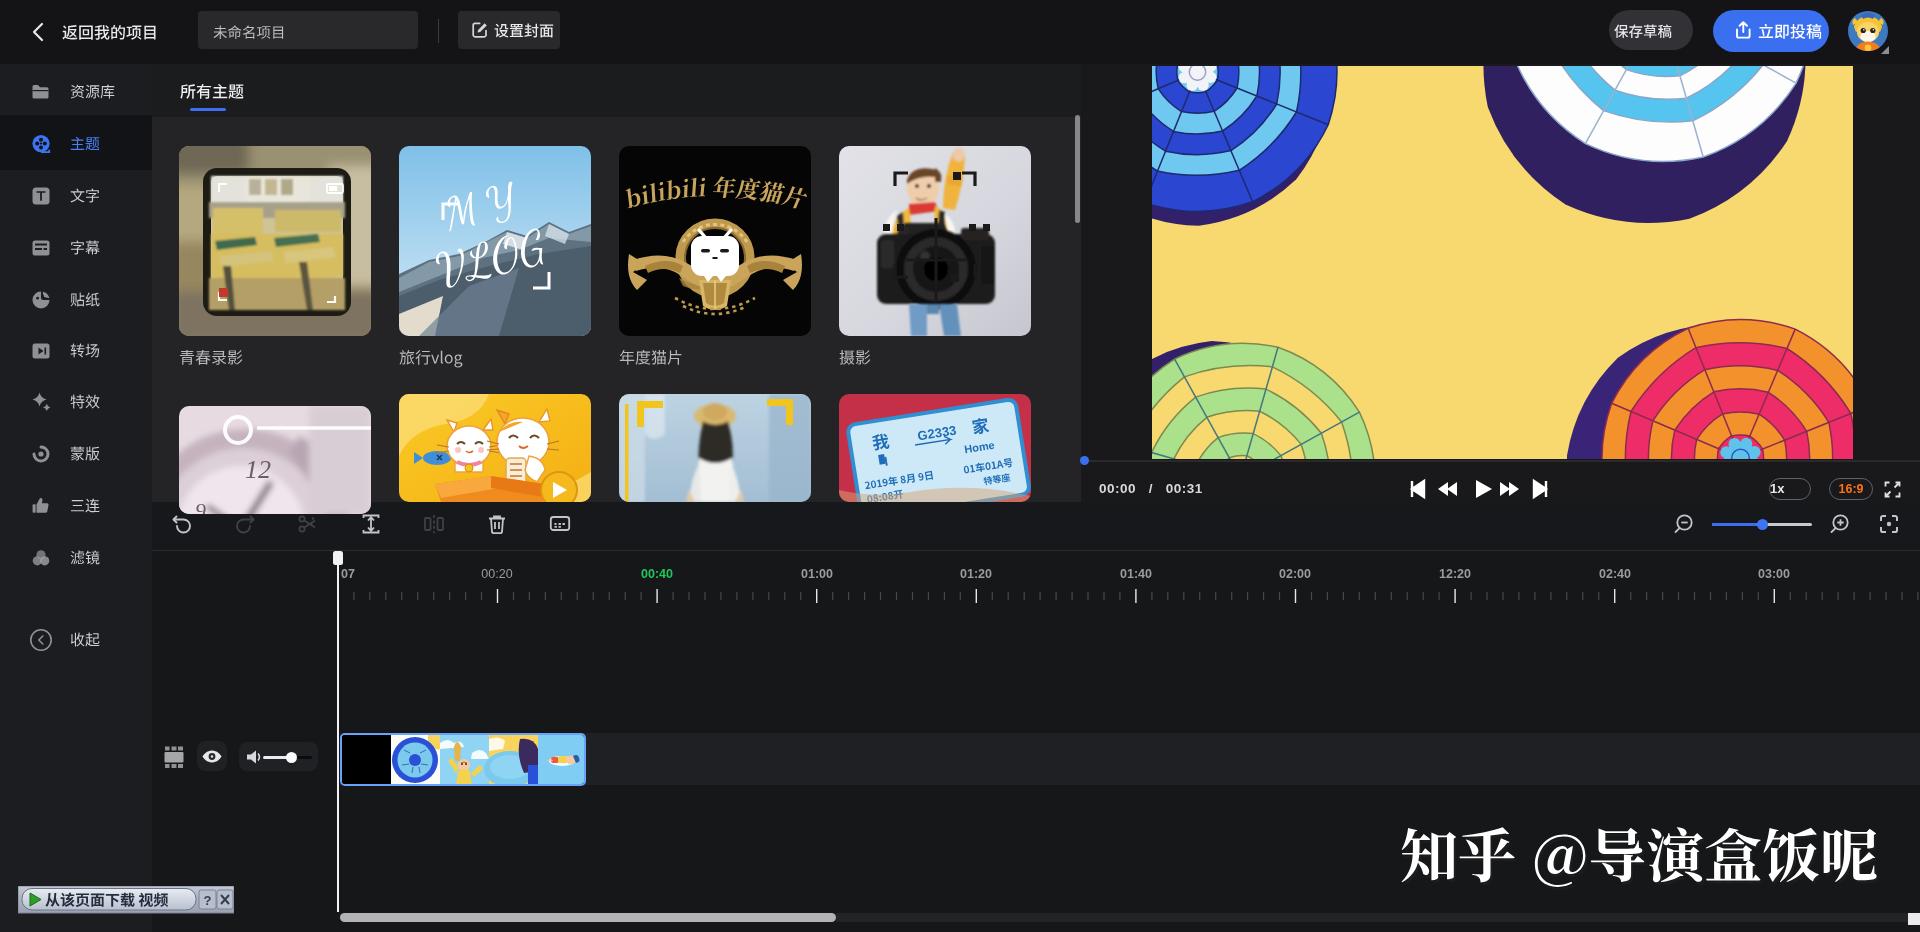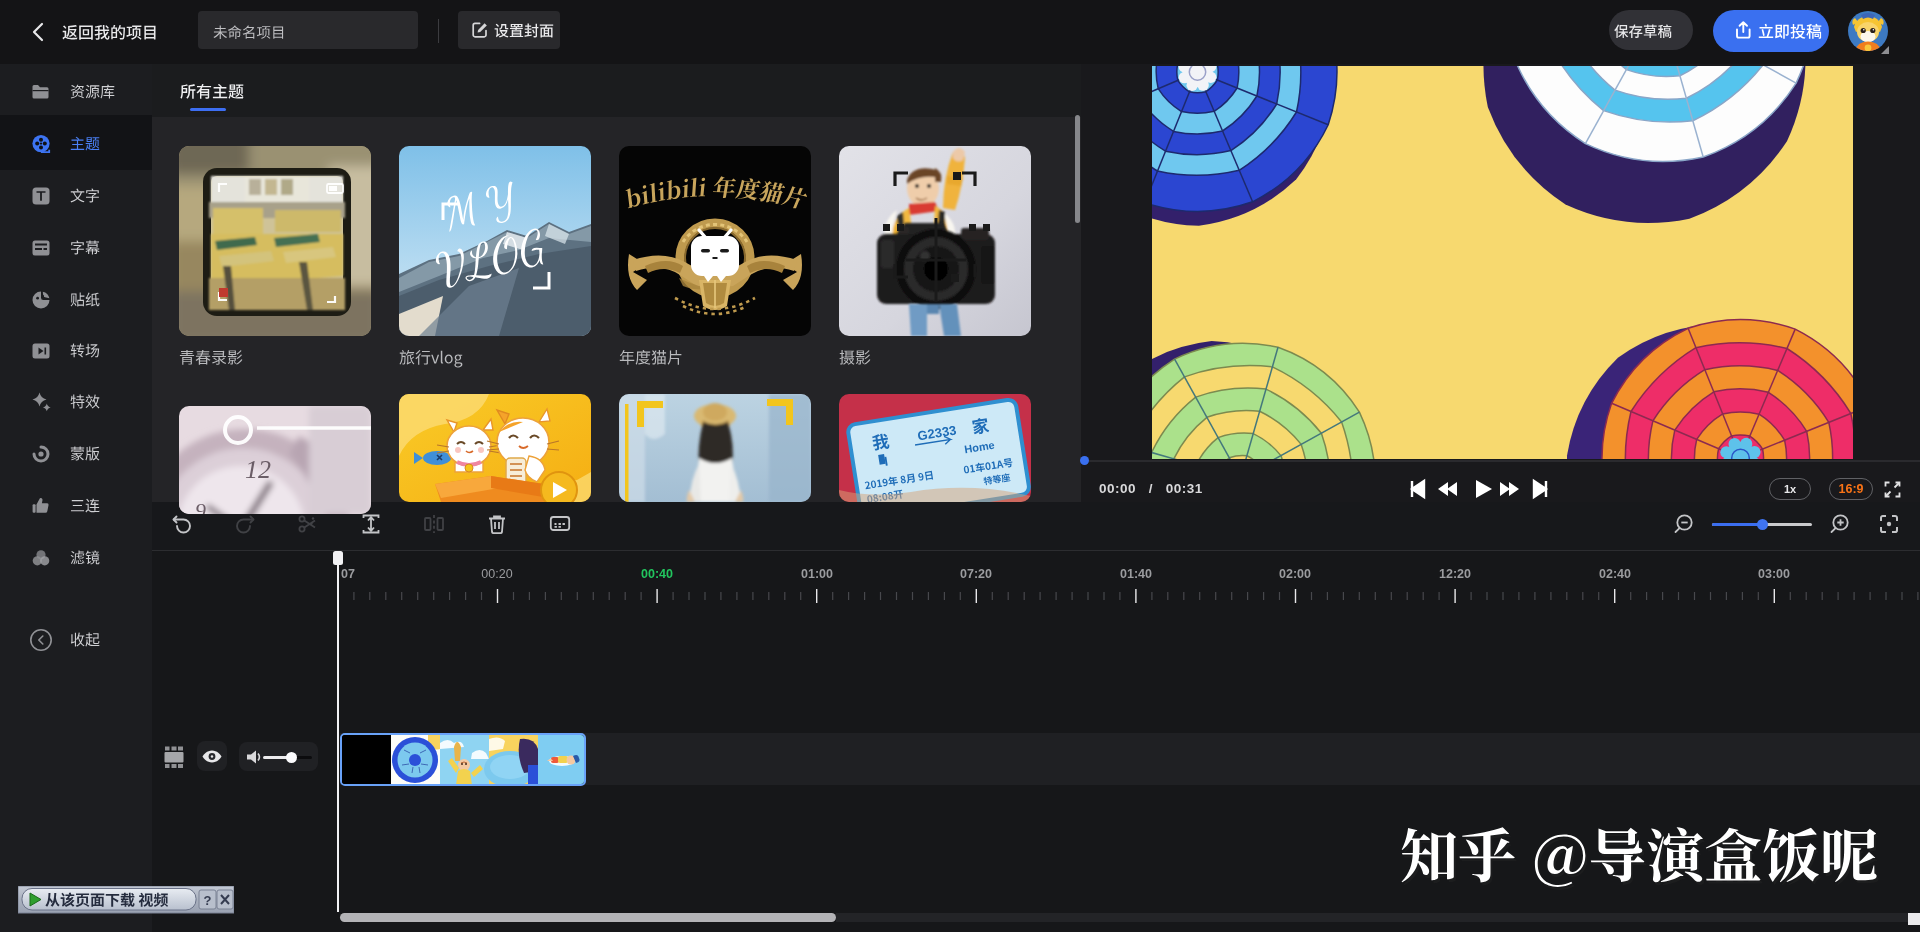--- a/index.html
+++ b/index.html
@@ -570,21 +570,21 @@
 <div class="abs" style="left:1099px;top:481px;width:300px;height:18px;color:#d9d9db;font-size:13.5px;font-weight:bold;letter-spacing:0.5px">00:00&nbsp;&nbsp;&nbsp;/&nbsp;&nbsp;&nbsp;00:31</div>
 <svg class="abs" style="left:1400px;top:478px" width="165" height="22">
 <g fill="#fff">
 <path d="M12 3 v16 M12 11 L24 3 v16 Z" stroke="#fff" stroke-width="2.4"></path>
 <path d="M38 11 L48 4 v14 Z M47 11 L57 4 v14 Z"></path>
 <path d="M76 2 L92 11 L76 20 Z"></path>
 <path d="M110 11 L100 4 v14 Z M119 11 L109 4 v14 Z"></path>
 <path d="M146 3 v16 M146 11 L134 3 v16 Z" stroke="#fff" stroke-width="2.4"></path>
 </g>
 </svg>
-<div class="abs" style="left:1769px;top:478px;width:42px;height:22px;border:1.5px solid #606165;border-radius:12px;color:#e8e8ea;font-size:11px;font-weight:bold;text-align:center;line-height:20px">1x</div>
+<div class="abs" style="left:1769px;top:478px;width:42px;height:22px;border:1.5px solid #606165;border-radius:12px;color:#e8e8ea;font-size:13px;font-weight:bold;text-align:left;line-height:20px">1x</div>
 <div class="abs" style="left:1829px;top:478px;width:44px;height:22px;border:1.5px solid #606165;border-radius:12px;color:#f97316;font-size:12.5px;font-weight:bold;text-align:center;line-height:20px">16:9</div>
 <svg class="abs" style="left:1884px;top:481px" width="17" height="17">
     <g stroke="#e2e2e4" stroke-width="1.8" fill="none">
       <path d="M1.5 5.5 V1.5 h4 M11.5 1.5 h4 v4 M15.5 11.5 v4 h-4 M5.5 15.5 h-4 v-4"></path>
       <path d="M2 15 L6.5 10.5 M15 2 L10.5 6.5"></path>
     </g>
   </svg>
 <svg class="abs" style="left:170px;top:512px" width="24" height="24">
     <path d="M6.5 4.5 L3.5 7.5 L6.5 10.5" fill="none" stroke="#c3c4c7" stroke-width="1.9" stroke-linecap="round" stroke-linejoin="round"></path>
     <path d="M3.8 7.5 h9.7 a6.5 6.5 0 1 1-6.5 6.5" fill="none" stroke="#c3c4c7" stroke-width="1.9" stroke-linecap="round"></path>
@@ -647,21 +647,21 @@
 <svg class="abs" style="left:1877px;top:512px" width="24" height="24">
     <g stroke="#c3c4c7" stroke-width="2" fill="none">
       <path d="M4 9 V5.8 a1.8 1.8 0 0 1 1.8-1.8 H9 M15 4 h3.2 A1.8 1.8 0 0 1 20 5.8 V9 M20 15 v3.2 a1.8 1.8 0 0 1-1.8 1.8 H15 M9 20 H5.8 A1.8 1.8 0 0 1 4 18.2 V15"></path>
     </g>
     <circle cx="12" cy="12" r="2.2" fill="#c3c4c7"></circle>
   </svg>
 <div class="abs" style="left:341px;top:567px;color:#9b9c9f;font-size:12.5px;font-weight:bold">07</div>
 <div class="abs" style="left:472px;top:567px;width:50px;text-align:center;color:#9b9c9f;font-size:12.5px;font-weight:normal">00:20</div>
 <div class="abs" style="left:632px;top:567px;width:50px;text-align:center;color:#22c55e;font-size:12.5px;font-weight:bold">00:40</div>
 <div class="abs" style="left:792px;top:567px;width:50px;text-align:center;color:#9b9c9f;font-size:12.5px;font-weight:bold">01:00</div>
-<div class="abs" style="left:951px;top:567px;width:50px;text-align:center;color:#9b9c9f;font-size:12.5px;font-weight:bold">07:20</div>
+<div class="abs" style="left:951px;top:567px;width:50px;text-align:center;color:#9b9c9f;font-size:12.5px;font-weight:bold">01:20</div>
 <div class="abs" style="left:1111px;top:567px;width:50px;text-align:center;color:#9b9c9f;font-size:12.5px;font-weight:bold">01:40</div>
 <div class="abs" style="left:1270px;top:567px;width:50px;text-align:center;color:#9b9c9f;font-size:12.5px;font-weight:bold">02:00</div>
 <div class="abs" style="left:1430px;top:567px;width:50px;text-align:center;color:#9b9c9f;font-size:12.5px;font-weight:bold">12:20</div>
 <div class="abs" style="left:1590px;top:567px;width:50px;text-align:center;color:#9b9c9f;font-size:12.5px;font-weight:bold">02:40</div>
 <div class="abs" style="left:1749px;top:567px;width:50px;text-align:center;color:#9b9c9f;font-size:12.5px;font-weight:bold">03:00</div>
 <svg class="abs" style="left:152px;top:550px" width="1768" height="60" viewBox="152 0 1768 60">
     <rect x="337.2" y="39" width="1.4" height="14" fill="#e8e8ea"></rect>
     <rect x="353.3" y="42" width="1.2" height="8" fill="#47484c"></rect>
     <rect x="369.2" y="42" width="1.2" height="8" fill="#47484c"></rect>
     <rect x="385.2" y="42" width="1.2" height="8" fill="#47484c"></rect>

